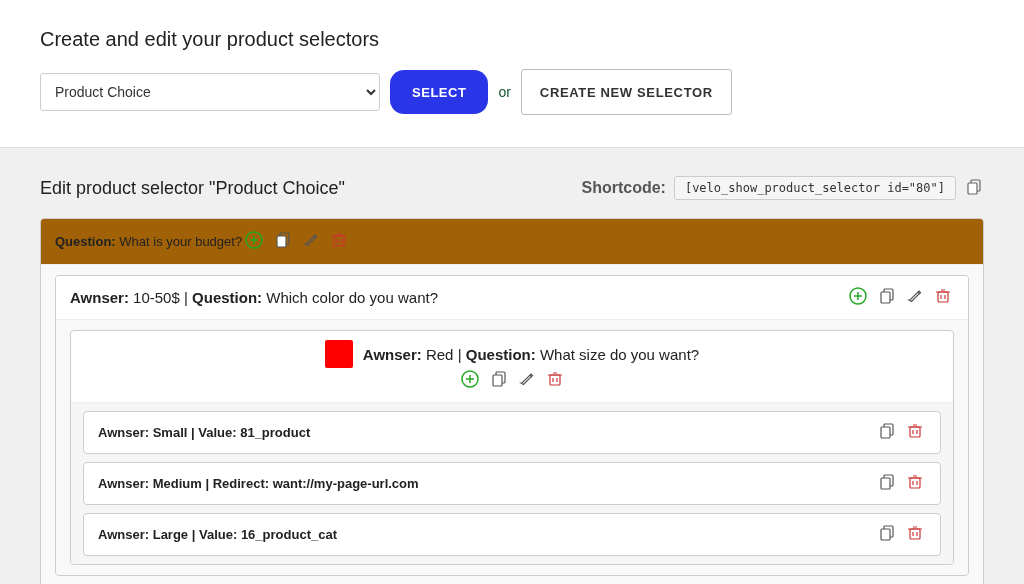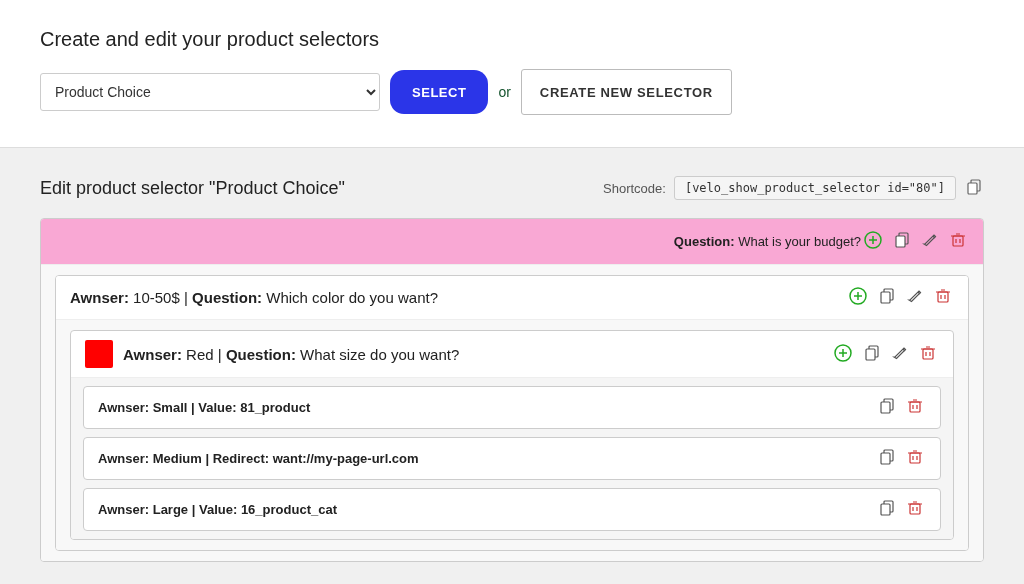--- a/index.html
+++ b/index.html
@@ -92,22 +92,23 @@
       color: #222;
     }
 
     .shortcode-area {
       display: flex;
       align-items: center;
       gap: 8px;
     }
 
     .shortcode-label {
-      font-size: 13px;
+      font-size: 16px;
       color: #555;
+      font-weight: bold;
     }
 
     .shortcode-value {
       background: #f5f5f5;
       border: 1px solid #ccc;
       border-radius: 3px;
       padding: 4px 10px;
       font-size: 12px;
       color: #333;
       font-family: monospace;
@@ -126,23 +127,23 @@
     .question-block {
       background: #fff;
       border: 1px solid #ccc;
       border-radius: 4px;
       overflow: hidden;
     }
 
     .question-row {
       display: flex;
       align-items: center;
-      justify-content: flex-end;
+      justify-content: flex-start;
       padding: 10px 14px;
-      background: #f9a8d4;
+      background: #a16207;
       border-bottom: 1px solid #eee;
     }
 
     .question-text {
       font-size: 13px;
       color: #222;
     }
 
     .question-text strong {
       font-weight: 600;
@@ -217,20 +218,21 @@
       border-radius: 4px;
       overflow: hidden;
     }
 
     .nested-answer-row {
       display: flex;
       align-items: center;
       justify-content: space-between;
       padding: 9px 14px;
       border-bottom: 1px solid #eee;
+      flex-direction: column;
     }
 
     .nested-answer-row:last-child {
       border-bottom: none;
     }
 
     .color-swatch {
       display: inline-block;
       width: 28px;
       height: 28px;

